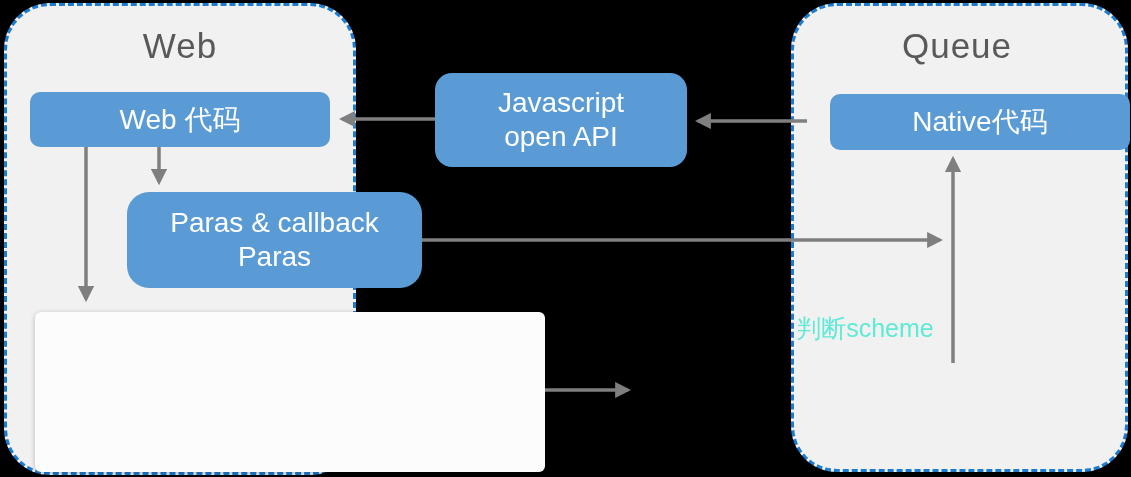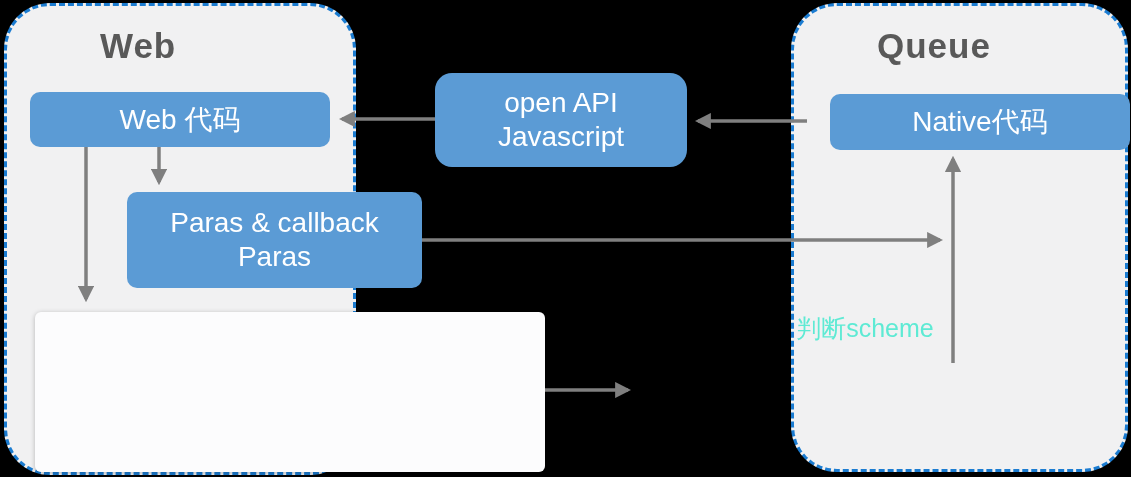--- a/index.html
+++ b/index.html
@@ -10,37 +10,37 @@
   }
   .panel{
     position:absolute;box-sizing:border-box;
     background:var(--panel_fill,#f1f1f2);
     border:3px dashed var(--panel_border,#1b7cd1);
     border-radius:46px;
   }
   .panel.web{left:4px;top:3px;width:352px;height:472px;}
   .panel.native{left:791px;top:3px;width:337px;height:469px;}
   .panel-title{
-    position:absolute;text-align:left;
-    font-size:35px;font-weight:700;color:var(--title_text,#595959);
+    position:absolute;text-align:center;
+    font-size:35px;font-weight:400;color:var(--title_text,#595959);
     letter-spacing:1px;
   }
   .panel-title.web{left:100px;top:26px;width:160px;}
   .panel-title.native{left:877px;top:26px;width:160px;}
   .node{
     position:absolute;display:flex;flex-direction:column;
     align-items:center;justify-content:center;box-sizing:border-box;
     background:var(--primary_button,#5b9bd5);color:#fff;
     font-weight:300;text-align:center;z-index:3;
   }
   .node .ln{display:block;line-height:1.2;}
   .web-code-btn{left:30px;top:92px;width:300px;height:55px;border-radius:10px;font-size:28px;}
   .native-code-btn{left:807px;top:94px;width:300px;height:56px;border-radius:10px;font-size:28px;margin-left:23px;}
   .js-api-btn{left:435px;top:73px;width:252px;height:94px;border-radius:17px;font-size:28px;}
-  .queue-btn{left:127px;top:192px;width:295px;height:96px;border-radius:10px;font-size:28px;}
+  .queue-btn{left:127px;top:192px;width:295px;height:96px;border-radius:22px;font-size:28px;}
   .decide-btn{
     left:640px;top:364px;width:455px;height:53px;border-radius:12px;
     background:var(--accent_button,#ed7d31);font-size:26px;
   }
   .scheme-label{
     position:absolute;left:780px;top:312px;width:170px;text-align:center;
     font-size:25px;font-weight:300;color:#5eead4;z-index:2;
   }
   .code-box{
     position:absolute;left:35px;top:312px;width:510px;height:160px;
@@ -60,22 +60,22 @@
   <div class="panel native"></div>
 
   <div class="panel-title web">Web</div>
   <div class="panel-title native">Queue</div>
 
   <div class="node web-code-btn">
     <span class="ln">Web 代码</span>
   </div>
 
   <div class="node js-api-btn">
+    <span class="ln">Javascript</span>
     <span class="ln">open API</span>
-    <span class="ln">Javascript</span>
   </div>
 
   <div class="node native-code-btn">
     <span class="ln">Native代码</span>
   </div>
 
   <div class="node queue-btn">
     <span class="ln">Paras &amp; callback</span>
     <span class="ln">Paras</span>
   </div>

